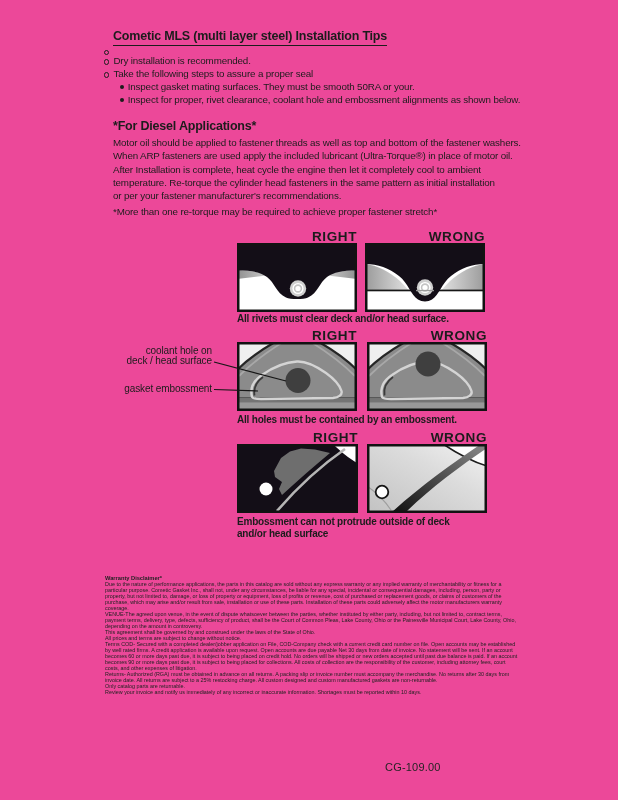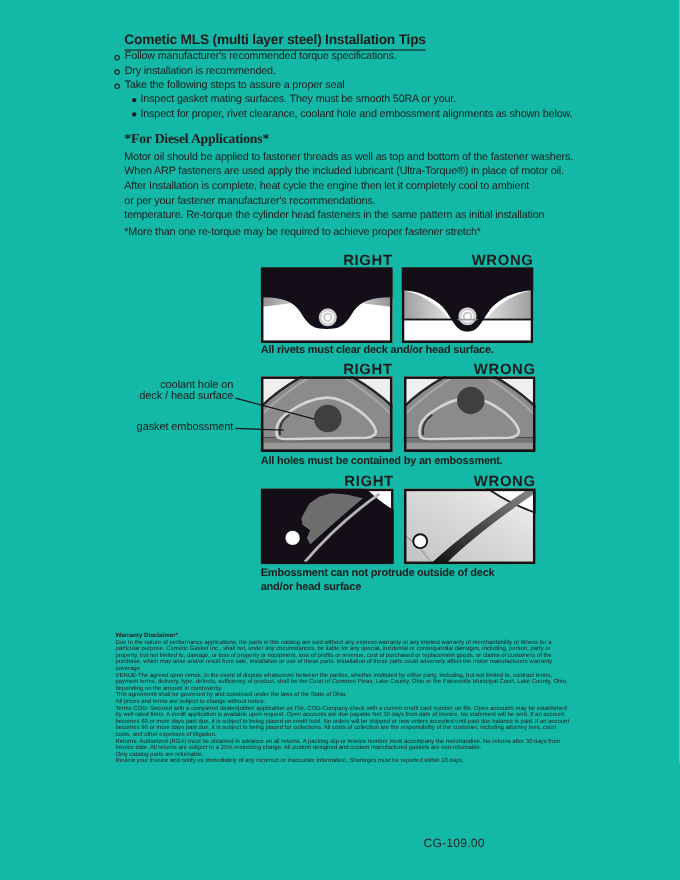--- a/index.html
+++ b/index.html
@@ -1,29 +1,29 @@
 <!DOCTYPE html>
 <html><head>
 <meta charset="utf-8">
 <style>
   html,body{margin:0;padding:0;background:#e8e8e8;}
   #page{
-    position:relative;width:618px;height:800px;margin:0 auto;background:#14b8a6;
+    position:relative;width:618px;height:800px;margin:0 auto;background:#ec4899;
     font-family:"Liberation Sans",sans-serif;color:#1c1c1c;overflow:hidden;
   }
   .abs{position:absolute;}
   .title{
     font-size:12.5px;font-weight:bold;letter-spacing:-0.2px;white-space:nowrap;
     border-bottom:1.7px solid #1c1c1c;padding-bottom:1.5px;
   }
   .bullet-row{display:flex;align-items:flex-start;font-size:9.8px;letter-spacing:-0.15px;line-height:12.9px;white-space:nowrap;}
   .marker-open{width:3.4px;height:3.4px;border:1px solid #1c1c1c;border-radius:50%;margin:4px 4px 0 0;flex:none;}
   .marker-solid{width:4.2px;height:4.2px;background:#1c1c1c;border-radius:50%;margin:3.9px 3.5px 0 0;flex:none;}
   .sub-indent{margin-left:16px;}
-  .h-bold{font-size:12.5px;font-weight:bold;letter-spacing:-0.2px;white-space:nowrap;font-family:Liberation Serif, serif;}
+  .h-bold{font-size:12.5px;font-weight:bold;letter-spacing:-0.2px;white-space:nowrap;}
   .body-line{font-size:9.8px;letter-spacing:-0.15px;line-height:13.2px;white-space:nowrap;}
   .dg-head{font-size:13.5px;font-weight:bold;letter-spacing:0.6px;text-align:right;}
   .dg-caption{font-size:10px;font-weight:bold;letter-spacing:-0.2px;line-height:11.5px;white-space:nowrap;}
   .dg-label{font-size:10px;letter-spacing:-0.1px;line-height:9.8px;text-align:right;}
   .panel{position:absolute;}
   .panel svg{display:block;width:100%;height:100%;}
   .warranty{width:413px;font-size:5.4px;line-height:6px;color:#222;}
   .warranty p{margin:0;}
   .w-head{font-weight:bold;font-size:5.7px;}
   .mt5{margin-top:5px;}  .mt7{margin-top:7px;}  .mt12{margin-top:12px;}
@@ -33,21 +33,20 @@
 </head>
 <body>
 
 <div id="page">
 
   <div class="abs title" style="left:113px;top:29px">Cometic MLS (multi layer steel) Installation Tips</div>
 
   <div class="abs" style="left:104px;top:46px">
     <div class="bullet-row">
       <span class="marker-open"></span>
-      <span>Follow manufacturer's recommended torque specifications.</span>
     </div>
     <div class="bullet-row">
       <span class="marker-open"></span>
       <span>Dry installation is recommended.</span>
     </div>
     <div class="bullet-row">
       <span class="marker-open"></span>
       <span>Take the following steps to assure a proper seal</span>
     </div>
     <div class="bullet-row sub-indent">
@@ -62,22 +61,22 @@
 
   <div class="abs h-bold" style="left:113px;top:119px">*For Diesel Applications*</div>
 
   <div class="abs" style="left:113px;top:136px">
     <div class="body-line">Motor oil should be applied to fastener threads as well as top and bottom of the fastener washers.</div>
     <div class="body-line">When ARP fasteners are used apply the included lubricant (Ultra-Torque®) in place of motor oil.</div>
   </div>
 
   <div class="abs" style="left:113px;top:163px">
     <div class="body-line">After Installation is complete, heat cycle the engine then let it completely cool to ambient</div>
+    <div class="body-line">temperature. Re-torque the cylinder head fasteners in the same pattern as initial installation</div>
     <div class="body-line">or per your fastener manufacturer's recommendations.</div>
-    <div class="body-line">temperature. Re-torque the cylinder head fasteners in the same pattern as initial installation</div>
   </div>
 
   <div class="abs body-line" style="left:113px;top:205px">*More than one re-torque may be required to achieve proper fastener stretch*</div>
 
   <div class="abs dg-head" style="left:237px;top:229px;width:120px">RIGHT</div>
   <div class="abs dg-head" style="left:365px;top:229px;width:120px">WRONG</div>
 
   <div class="panel" style="left:237px;top:243px;width:120px;height:69px">
     <svg viewBox="0 0 120 69">
       <defs>

